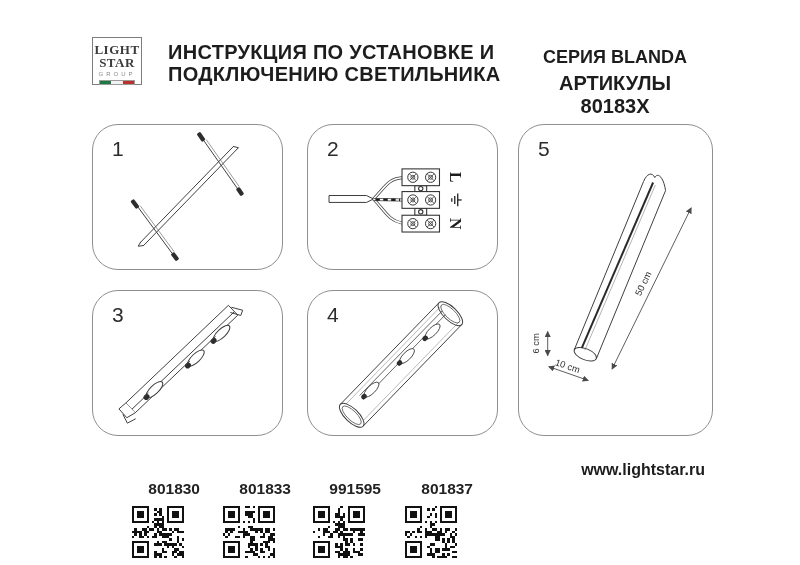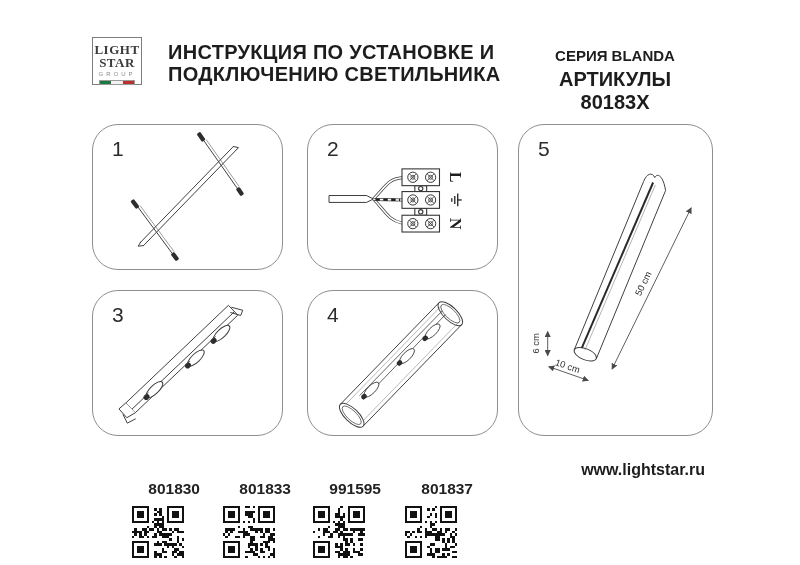--- a/index.html
+++ b/index.html
@@ -12,21 +12,21 @@
   .logo-word{font-family:"Liberation Serif",serif;font-weight:700;font-size:13px;line-height:13px;
              letter-spacing:.5px;color:#3b3b3b;}
   .logo-word.first{margin-top:5px;}
   .logo-group{font-size:6px;letter-spacing:3px;color:#8a8a8a;margin-top:2px;}
   .logo-flag{width:36px;height:5px;margin:3px auto 0;display:flex;border:1px solid #9a9a9a;box-sizing:border-box;}
   .logo-flag span{flex:1;}
 
   .title{position:absolute;left:168px;top:41px;font-size:20px;font-weight:700;
          line-height:22px;letter-spacing:.3px;color:#1d1d1d;}
   .hdr-right{position:absolute;left:525px;top:47px;width:180px;text-align:center;color:#1d1d1d;}
-  .hdr-series{font-size:15px;font-weight:700;}
+  .hdr-series{font-size:18px;font-weight:700;}
   .hdr-articles{font-size:20px;font-weight:700;margin-top:4px;}
 
   
   .panel{position:absolute;background:#fff;border:1px solid #8f8f8f;border-radius:26px;box-sizing:border-box;}
   .p1{left:92px; top:124px;width:191px;height:146px;}
   .p2{left:307px;top:124px;width:191px;height:146px;}
   .p3{left:92px; top:290px;width:191px;height:146px;}
   .p4{left:307px;top:290px;width:191px;height:146px;}
   .p5{left:518px;top:124px;width:195px;height:312px;}
   .step-num{position:absolute;left:19px;top:12px;font-size:21px;color:#2c2c2c;}

